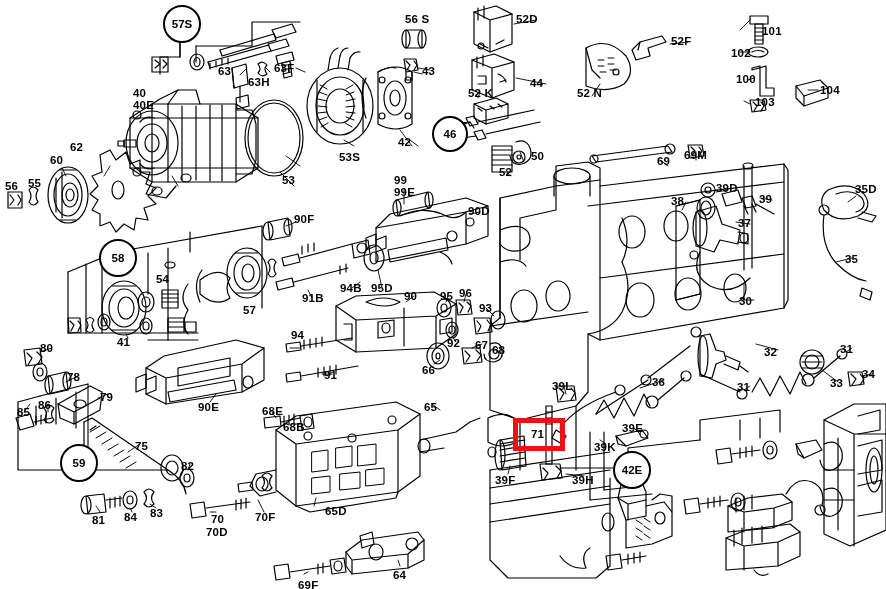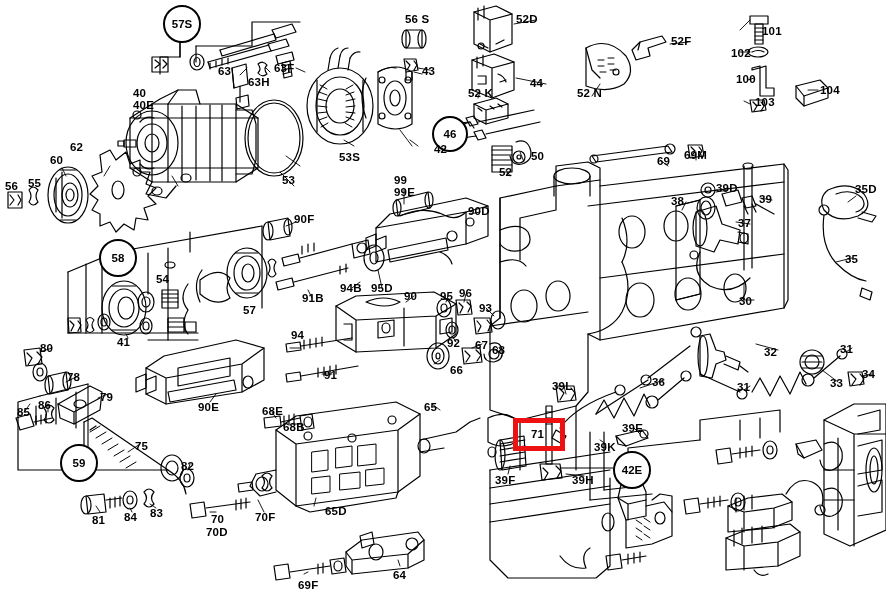--- a/index.html
+++ b/index.html
@@ -703,21 +703,21 @@
       <div class="lbl" style="left: 422px; top: 66px;">43</div>
       <div class="lbl" style="left: 530px; top: 78px;">44</div>
       <div class="lbl" style="left: 736px; top: 74px;">100</div>
       <div class="lbl" style="left: 820px; top: 85px;">104</div>
       <div class="lbl" style="left: 248px; top: 77px;">63H</div>
       <div class="lbl" style="left: 468px; top: 88px;">52 K</div>
       <div class="lbl" style="left: 577px; top: 88px;">52 N</div>
       <div class="lbl" style="left: 755px; top: 97px;">103</div>
       <div class="lbl" style="left: 133px; top: 88px;">40</div>
       <div class="lbl" style="left: 133px; top: 100px;">40E</div>
-      <div class="lbl" style="left: 398px; top: 144px; margin-left: 36px;">42</div>
+      <div class="lbl" style="left: 398px; top: 137px;">42</div>
       <div class="lbl" style="left: 531px; top: 151px;">50</div>
       <div class="lbl" style="left: 657px; top: 156px;">69</div>
       <div class="lbl" style="left: 684px; top: 150px;">69M</div>
       <div class="lbl" style="left: 339px; top: 152px;">53S</div>
       <div class="lbl" style="left: 499px; top: 167px;">52</div>
       <div class="lbl" style="left: 70px; top: 142px;">62</div>
       <div class="lbl" style="left: 50px; top: 155px;">60</div>
       <div class="lbl" style="left: 282px; top: 175px;">53</div>
       <div class="lbl" style="left: 394px; top: 175px;">99</div>
       <div class="lbl" style="left: 671px; top: 196px;">38</div>
@@ -743,21 +743,21 @@
       <div class="lbl" style="left: 479px; top: 303px;">93</div>
       <div class="lbl" style="left: 291px; top: 330px;">94</div>
       <div class="lbl" style="left: 447px; top: 338px;">92</div>
       <div class="lbl" style="left: 475px; top: 340px;">67</div>
       <div class="lbl" style="left: 492px; top: 345px;">68</div>
       <div class="lbl" style="left: 764px; top: 347px;">32</div>
       <div class="lbl" style="left: 840px; top: 344px;">31</div>
       <div class="lbl" style="left: 117px; top: 337px;">41</div>
       <div class="lbl" style="left: 40px; top: 343px;">80</div>
       <div class="lbl" style="left: 67px; top: 372px;">78</div>
-      <div class="lbl" style="left: 422px; top: 365px; margin-left: 28px;">66</div>
+      <div class="lbl" style="left: 422px; top: 365px;">66</div>
       <div class="lbl" style="left: 652px; top: 377px;">36</div>
       <div class="lbl" style="left: 737px; top: 382px;">31</div>
       <div class="lbl" style="left: 830px; top: 378px;">33</div>
       <div class="lbl" style="left: 862px; top: 369px;">34</div>
       <div class="lbl" style="left: 100px; top: 392px;">79</div>
       <div class="lbl" style="left: 324px; top: 370px;">91</div>
       <div class="lbl" style="left: 552px; top: 381px;">39L</div>
       <div class="lbl" style="left: 424px; top: 402px;">65</div>
       <div class="lbl" style="left: 17px; top: 407px;">85</div>
       <div class="lbl" style="left: 38px; top: 400px;">86</div>

